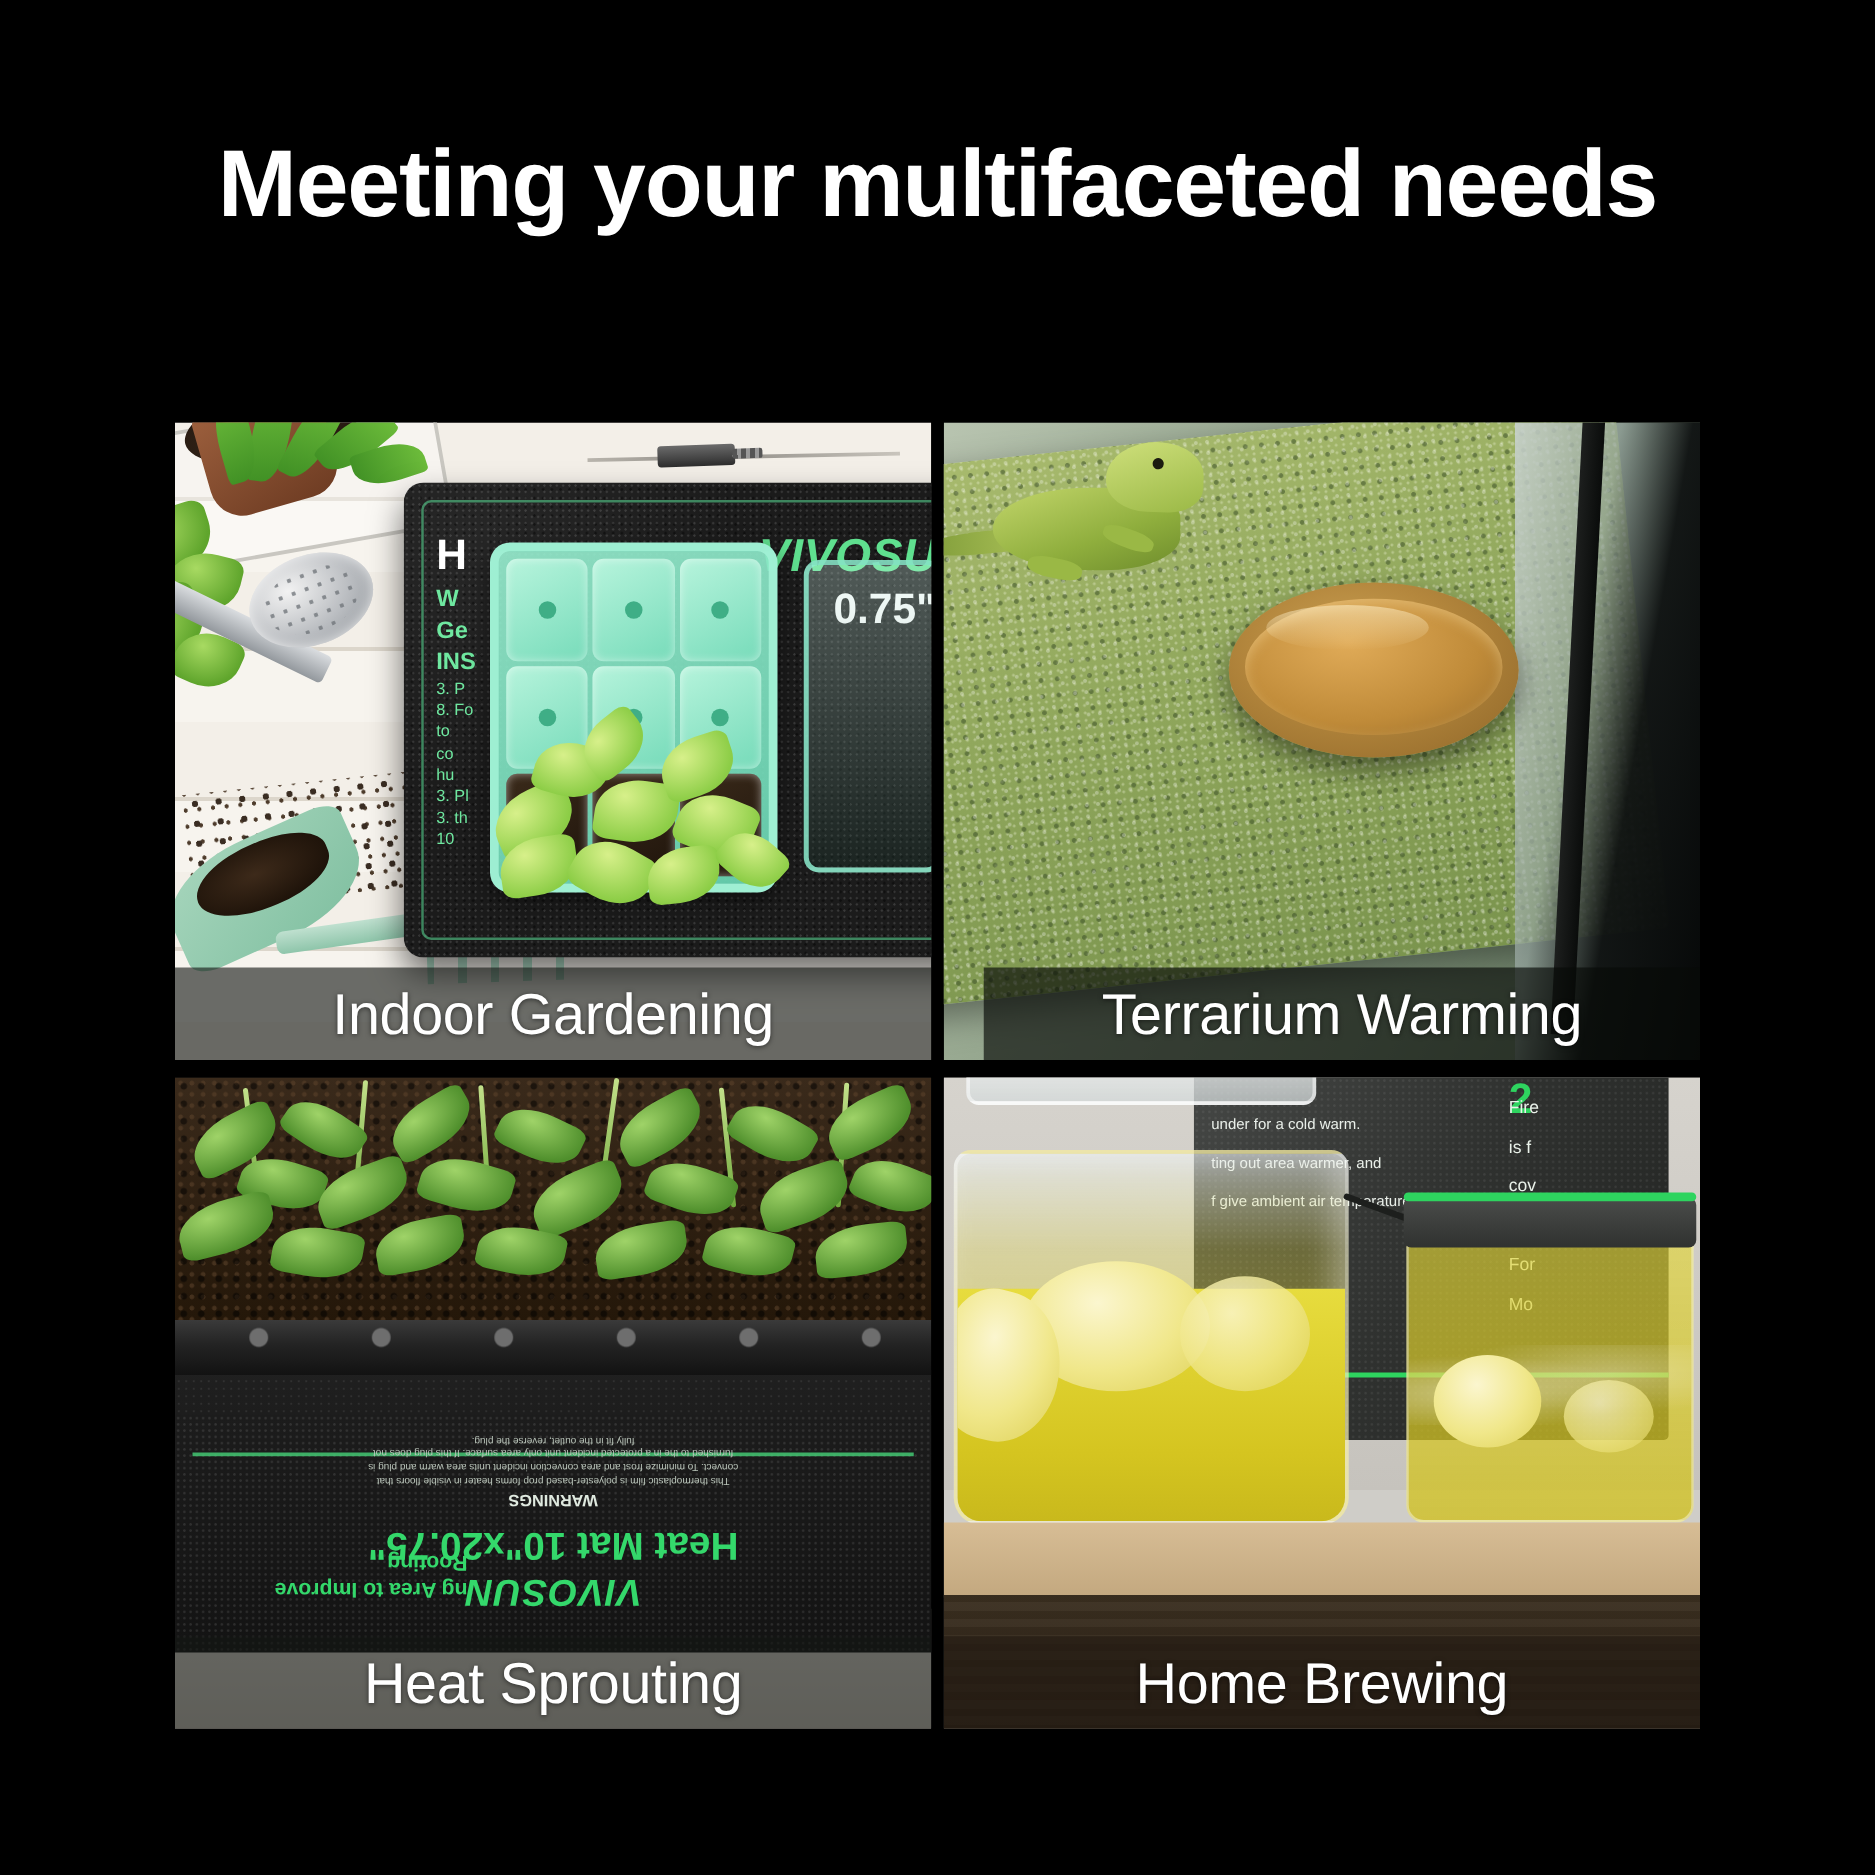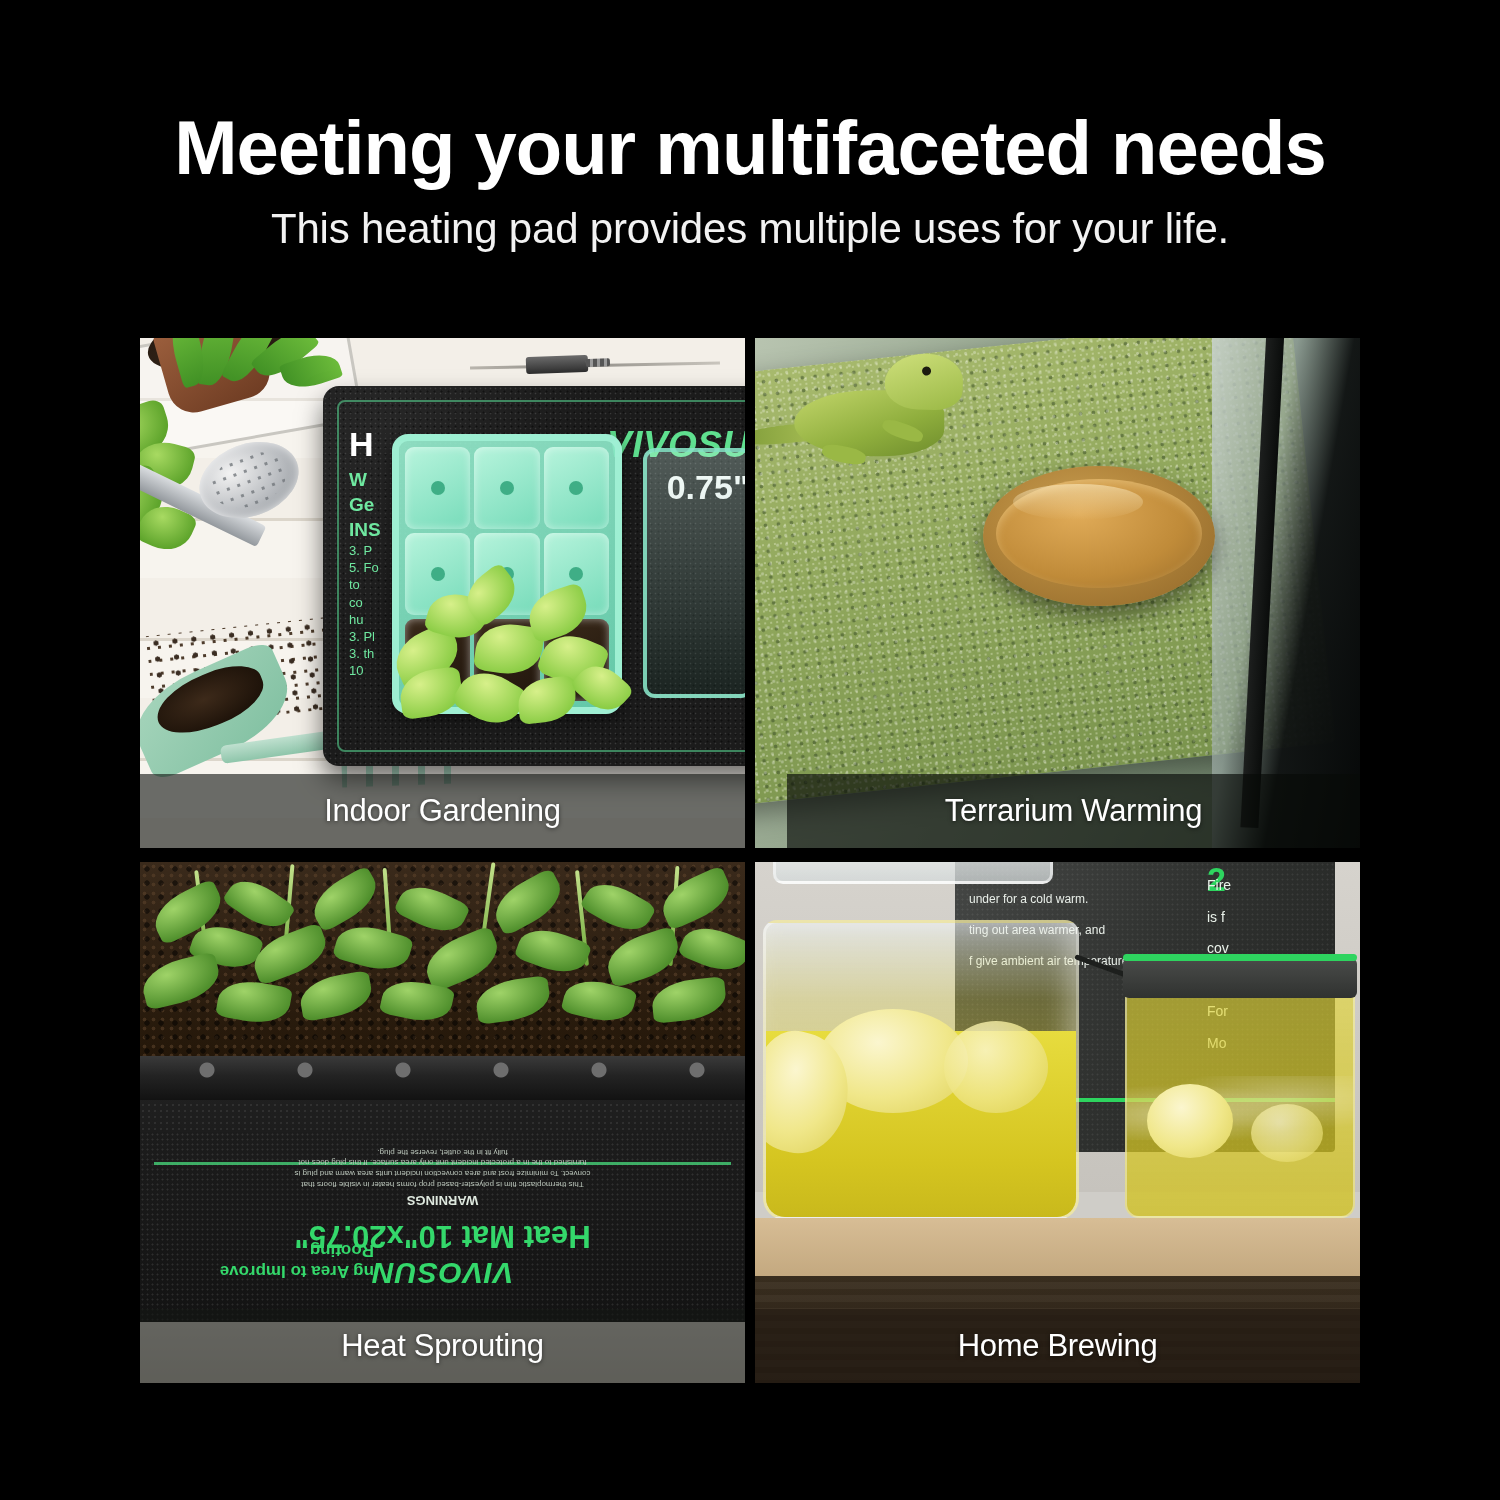--- a/index.html
+++ b/index.html
@@ -77,21 +77,21 @@
     display: flex;
     align-items: center;
     justify-content: center;
     z-index: 40;
   }
   .panel-4 .caption-bar { background: rgba(35, 27, 18, 0.70); }
   .panel-2 .caption-bar { background: rgba(8, 10, 8, 0.66); margin-left: 32px; }
 
   .caption-text {
     color: #ffffff;
-    font-size: 31px;
+    font-size: 46px;
     font-weight: 500;
     letter-spacing: -0.3px;
     text-shadow: 0 1px 4px rgba(0,0,0,.55);
   }
 
   
   .p1-bg {
     position: absolute; inset: 0;
     background:
       repeating-linear-gradient(180deg,
@@ -550,21 +550,20 @@
       repeating-linear-gradient(180deg, rgba(0,0,0,.05) 0 6px, rgba(255,255,255,.03) 6px 13px),
       linear-gradient(180deg,#3b2f20,#2b2016);
     z-index:26;
   }
 </style>
 </head>
 <body>
 
 <div class="header">
   <div class="headline">Meeting your multifaceted needs</div>
-  <div class="subhead">This heating pad provides multiple uses for your life.</div>
 </div>
 
 <div class="grid">
 
   <div class="panel panel-1">
     <div class="scene">
       <div class="p1-bg"></div>
 
       <div class="p1-tray"></div>
       <div class="p1-soil"></div>
@@ -597,21 +596,21 @@
       <div class="p1-mat">
         <div class="p1-mat-border"></div>
         <div class="p1-brand">VIVOSUN</div>
         <div class="p1-size">0.75"</div>
         <div class="p1-spec">
           <div class="big">H</div>
           <div class="med">W</div>
           <div class="med">Ge</div>
           <div class="med">INS</div>
           <div class="sml">3. P</div>
-          <div class="sml">5. Fo</div>
+          <div class="sml">8. Fo</div>
           <div class="sml">to</div>
           <div class="sml">co</div>
           <div class="sml">hu</div>
           <div class="sml">3. Pl</div>
           <div class="sml">3. th</div>
           <div class="sml">10</div>
         </div>
       </div>
 
       <div class="p1-pkg"></div>

